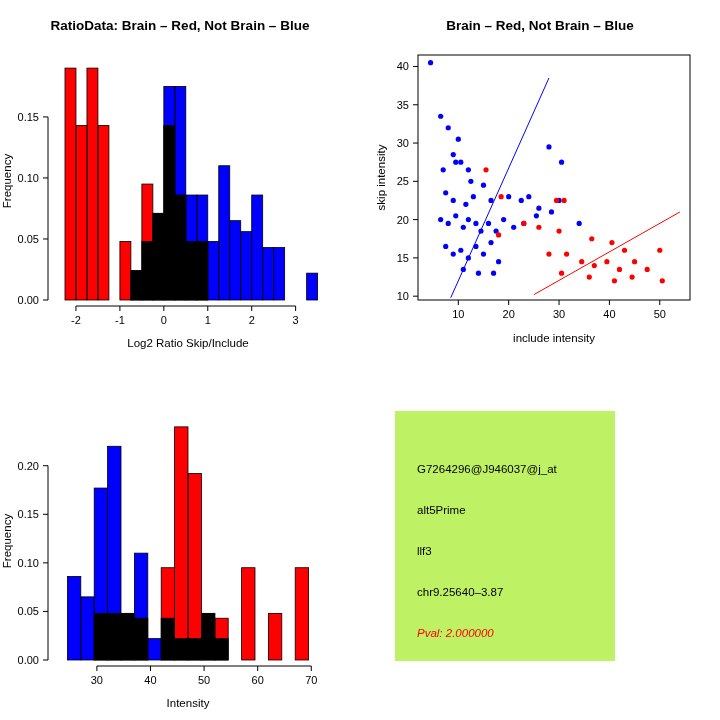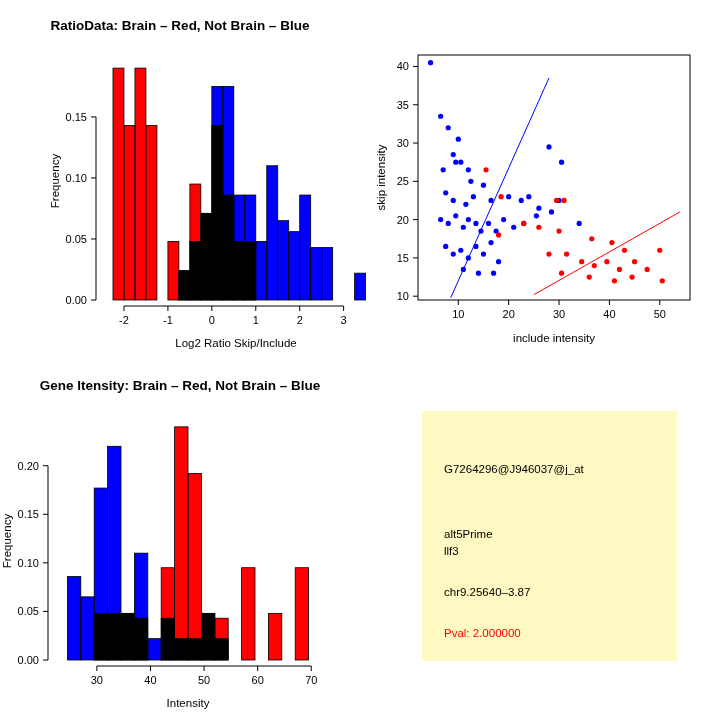--- a/index.html
+++ b/index.html
@@ -33,41 +33,41 @@
   }
   .tick-label {
     font-size: 11px;
   }
   .axis-title {
     font-size: 11.5px;
   }
   
   #info-box {
     position: absolute;
-    left: 422px;
+    left: 395px;
     top: 411px;
-    width: 255px;
+    width: 220px;
     height: 250px;
-    background: #fef9c3;
+    background: #bef264;
   }
   .info-line {
     position: absolute;
     left: 22px;
     font-size: 11.5px;
     color: #000000;
     white-space: nowrap;
   }
   .info-line.pval {
     color: #ff0000;
   }
 </style>
 </head>
 <body>
 
-<div class="panel" id="panel-ratio" style="left:0px; top:0px; width:360px; height:360px;padding-left:48px;">
+<div class="panel" id="panel-ratio" style="left:0px; top:0px; width:360px; height:360px;">
   <div class="panel-title" style="position:absolute; left:0; top:18px; width:360px;">RatioData: Brain – Red, Not Brain – Blue</div>
   <svg id="svg-ratio" width="360" height="360">
       <rect x="64.98360655737704" y="68.10256410256412" width="10.983606557377058" height="231.89743589743588" fill="#ff0000" stroke="#000000" stroke-width="0.8" style="mix-blend-mode: multiply;"></rect>
       <rect x="75.9672131147541" y="125.46666666666667" width="10.983606557377058" height="174.53333333333333" fill="#ff0000" stroke="#000000" stroke-width="0.8" style="mix-blend-mode: multiply;"></rect>
       <rect x="86.95081967213116" y="68.10256410256412" width="10.983606557377044" height="231.89743589743588" fill="#ff0000" stroke="#000000" stroke-width="0.8" style="mix-blend-mode: multiply;"></rect>
       <rect x="97.9344262295082" y="125.46666666666667" width="10.983606557377044" height="174.53333333333333" fill="#ff0000" stroke="#000000" stroke-width="0.8" style="mix-blend-mode: multiply;"></rect>
       <rect x="119.9016393442623" y="241.41538461538462" width="10.98360655737703" height="58.584615384615375" fill="#ff0000" stroke="#000000" stroke-width="0.8" style="mix-blend-mode: multiply;"></rect>
       <rect x="130.88524590163934" y="270.7076923076923" width="10.983606557377072" height="29.292307692307702" fill="#ff0000" stroke="#000000" stroke-width="0.8" style="mix-blend-mode: multiply;"></rect>
       <rect x="141.8688524590164" y="184.05128205128204" width="10.983606557377044" height="115.94871794871796" fill="#ff0000" stroke="#000000" stroke-width="0.8" style="mix-blend-mode: multiply;"></rect>
       <rect x="152.85245901639345" y="213.34358974358975" width="10.983606557377044" height="86.65641025641025" fill="#ff0000" stroke="#000000" stroke-width="0.8" style="mix-blend-mode: multiply;"></rect>
@@ -111,20 +111,21 @@
       <line x1="251.7049180327869" y1="306" x2="251.7049180327869" y2="311" stroke="#000" stroke-width="1"></line>
       <text x="251.7049180327869" y="324" text-anchor="middle" class="tick-label">2</text>
       <line x1="295.6393442622951" y1="306" x2="295.6393442622951" y2="311" stroke="#000" stroke-width="1"></line>
       <text x="295.6393442622951" y="324" text-anchor="middle" class="tick-label">3</text>
       <text x="188" y="347" text-anchor="middle" class="axis-title">Log2 Ratio Skip/Include</text>
       <text x="11" y="181" text-anchor="middle" class="axis-title" transform="rotate(-90 11 181)">Frequency</text>
     </svg>
 </div>
 
 <div class="panel" id="panel-scatter" style="left:360px; top:0px; width:360px; height:360px;">
+  <div class="panel-title" style="position:absolute; left:0; top:18px; width:360px;">Brain – Red, Not Brain – Blue</div>
   <svg id="svg-scatter" width="360" height="360">
       <rect x="58" y="55" width="272" height="245" fill="none" stroke="#000" stroke-width="1"></rect>
       <defs>
         <clipPath id="clip-svg-scatter">
           <rect x="58" y="55" width="272" height="245"></rect>
         </clipPath>
       </defs>
       <g clip-path="url(#clip-svg-scatter)">
         <line x1="90.74074074074073" y1="297.703125" x2="188.96296296296296" y2="77.96875" stroke="#0000ff" stroke-width="1"></line>
         <line x1="173.85185185185185" y1="294.640625" x2="319.9259259259259" y2="211.953125" stroke="#ff0000" stroke-width="1"></line>
@@ -226,21 +227,20 @@
       <line x1="58" y1="104.765625" x2="53" y2="104.765625" stroke="#000" stroke-width="1"></line>
       <text x="49" y="108.765625" text-anchor="end" class="tick-label">35</text>
       <line x1="58" y1="66.484375" x2="53" y2="66.484375" stroke="#000" stroke-width="1"></line>
       <text x="49" y="70.484375" text-anchor="end" class="tick-label">40</text>
       <text x="194" y="342" text-anchor="middle" class="axis-title">include intensity</text>
       <text x="25" y="177.5" text-anchor="middle" class="axis-title" transform="rotate(-90 25 177.5)">skip intensity</text>
     </svg>
 </div>
 
 <div class="panel" id="panel-gene" style="left:0px; top:360px; width:360px; height:360px;">
-  <div class="panel-title" style="position:absolute; left:0; top:18px; width:360px;">Gene Itensity: Brain – Red, Not Brain – Blue</div>
   <svg id="svg-gene" width="360" height="360">
       <rect x="67.4" y="216.45714285714286" width="13.399999999999991" height="83.54285714285714" fill="#0000ff" stroke="#000000" stroke-width="0.8" style="mix-blend-mode: multiply;"></rect>
       <rect x="80.8" y="236.85714285714286" width="13.399999999999991" height="63.14285714285714" fill="#0000ff" stroke="#000000" stroke-width="0.8" style="mix-blend-mode: multiply;"></rect>
       <rect x="94.19999999999999" y="128.05714285714285" width="13.400000000000006" height="171.94285714285715" fill="#0000ff" stroke="#000000" stroke-width="0.8" style="mix-blend-mode: multiply;"></rect>
       <rect x="107.6" y="86.28571428571428" width="13.400000000000006" height="213.71428571428572" fill="#0000ff" stroke="#000000" stroke-width="0.8" style="mix-blend-mode: multiply;"></rect>
       <rect x="121" y="253.37142857142857" width="13.399999999999977" height="46.62857142857143" fill="#0000ff" stroke="#000000" stroke-width="0.8" style="mix-blend-mode: multiply;"></rect>
       <rect x="134.39999999999998" y="193.14285714285714" width="13.400000000000034" height="106.85714285714286" fill="#0000ff" stroke="#000000" stroke-width="0.8" style="mix-blend-mode: multiply;"></rect>
       <rect x="147.8" y="278.62857142857143" width="13.399999999999977" height="21.371428571428567" fill="#0000ff" stroke="#000000" stroke-width="0.8" style="mix-blend-mode: multiply;"></rect>
       <rect x="161.2" y="258.2285714285714" width="13.400000000000034" height="41.7714285714286" fill="#0000ff" stroke="#000000" stroke-width="0.8" style="mix-blend-mode: multiply;"></rect>
       <rect x="174.60000000000002" y="278.62857142857143" width="13.399999999999977" height="21.371428571428567" fill="#0000ff" stroke="#000000" stroke-width="0.8" style="mix-blend-mode: multiply;"></rect>
@@ -281,17 +281,17 @@
       <text x="257.68" y="324" text-anchor="middle" class="tick-label">60</text>
       <line x1="311.28" y1="306" x2="311.28" y2="311" stroke="#000" stroke-width="1"></line>
       <text x="311.28" y="324" text-anchor="middle" class="tick-label">70</text>
       <text x="188" y="347" text-anchor="middle" class="axis-title">Intensity</text>
       <text x="11" y="181" text-anchor="middle" class="axis-title" transform="rotate(-90 11 181)">Frequency</text>
     </svg>
 </div>
 
 <div id="info-box">
     <div class="info-line" style="top: 52px;">G7264296@J946037@j_at</div>
-    <div class="info-line" style="top: 93px; margin-top: 24px;">alt5Prime</div>
+    <div class="info-line" style="top: 93px;">alt5Prime</div>
     <div class="info-line" style="top: 134px; text-align: right;">llf3</div>
     <div class="info-line" style="top: 175px;">chr9.25640–3.87</div>
-    <div class="info-line pval" style="top: 216px;">Pval: 2.000000</div>
+    <div class="info-line pval" style="top: 216px; font-style: italic;">Pval: 2.000000</div>
   </div>
 
 </body></html>

